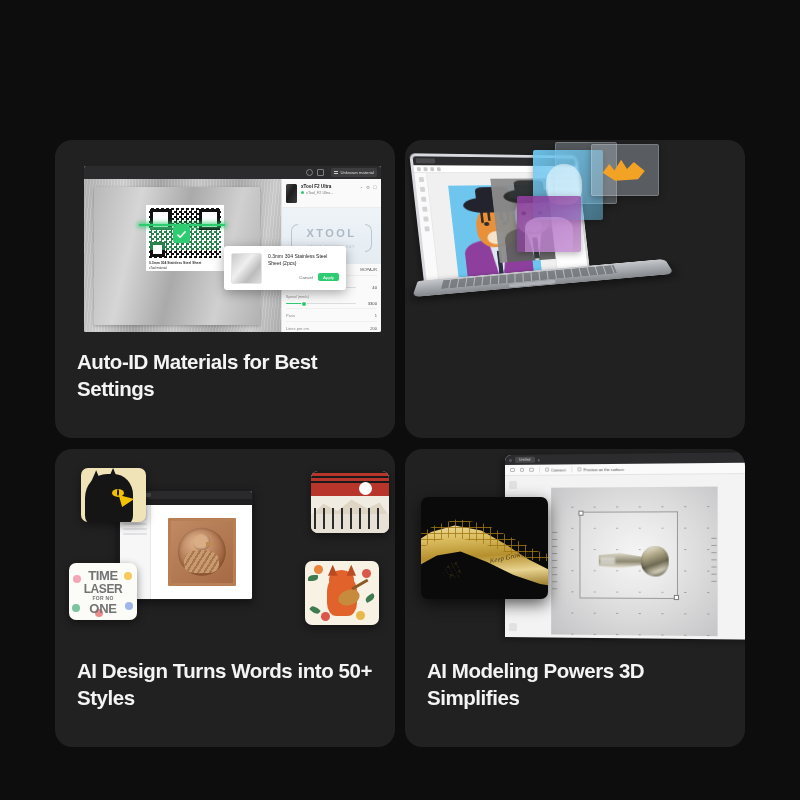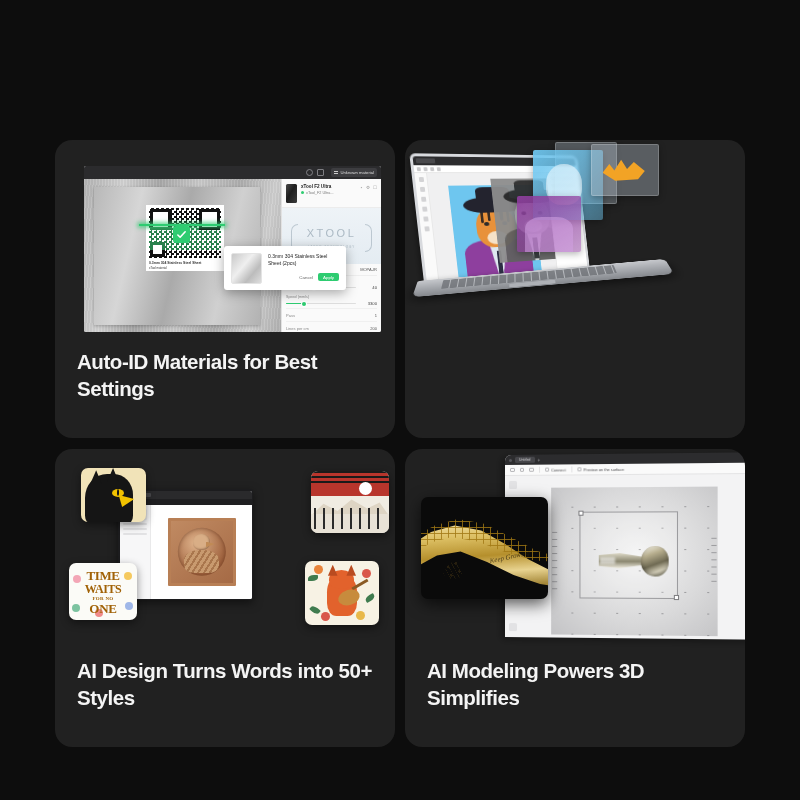--- a/index.html
+++ b/index.html
@@ -234,21 +234,21 @@
     margin: 0;
     background: linear-gradient(#eef3f7,#e4ecf2);
     overflow: hidden;
   }
   .c1-xtool-wm {
     position: absolute;
     left: 50%; top: 44%;
     transform: translate(-50%,-50%);
     font-size: 11px;
     letter-spacing: 2.5px;
-    font-weight: normal;
+    font-weight: bold;
     color: rgba(120,140,155,.55);
     white-space: nowrap;
   }
   .c1-xtool-sub {
     position: absolute;
     left: 50%; top: 66%;
     transform: translateX(-50%);
     font-size: 3px;
     letter-spacing: 1px;
     color: rgba(120,140,155,.5);
@@ -699,23 +699,23 @@
     background: repeating-linear-gradient(to right,#2b2b2b 0 2px,transparent 2px 9px);
   }
 
   
   .c3-time { left: 14px; top: 114px; width: 68px; height: 57px; background: #fbfbf7; }
   .c3-time .txt {
     position: absolute; inset: 0;
     display: flex; flex-direction: column;
     align-items: center; justify-content: center;
     gap: 1px;
-    font-family: Liberation Serif, serif;
+    font-family: Liberation Sans, sans-serif;
     font-weight: bold;
-    color: #a16207;
+    color: #737373;
     line-height: 1;
     text-align: right;
   }
   .c3-time .l1 { font-size: 13px; letter-spacing: -.4px; }
   .c3-time .l2 { font-size: 12px; letter-spacing: -.4px; }
   .c3-time .l3 { font-size: 5px; letter-spacing: .3px; }
   .c3-time .l4 { font-size: 13px; letter-spacing: -.3px; }
   .c3-time .fl {
     position: absolute; width: 8px; height: 8px; border-radius: 50%;
   }
@@ -1206,21 +1206,21 @@
           </div>
 
           <div class="c3-thumb c3-time">
             <span class="fl f1"></span>
               <span class="fl f2"></span>
               <span class="fl f3"></span>
             <span class="fl f4"></span>
               <span class="fl f5"></span>
             <div class="txt">
               <span class="l1">TIME</span>
-              <span class="l2">WAITS</span>
+              <span class="l2">LASER</span>
               <span class="l3">FOR NO</span>
               <span class="l4">ONE</span>
             </div>
           </div>
 
           <div class="c3-thumb c3-fox">
             <span class="leaf lf1"></span>
               <span class="leaf lf2"></span>
               <span class="leaf lf3"></span>
             <span class="bloom b1"></span>

